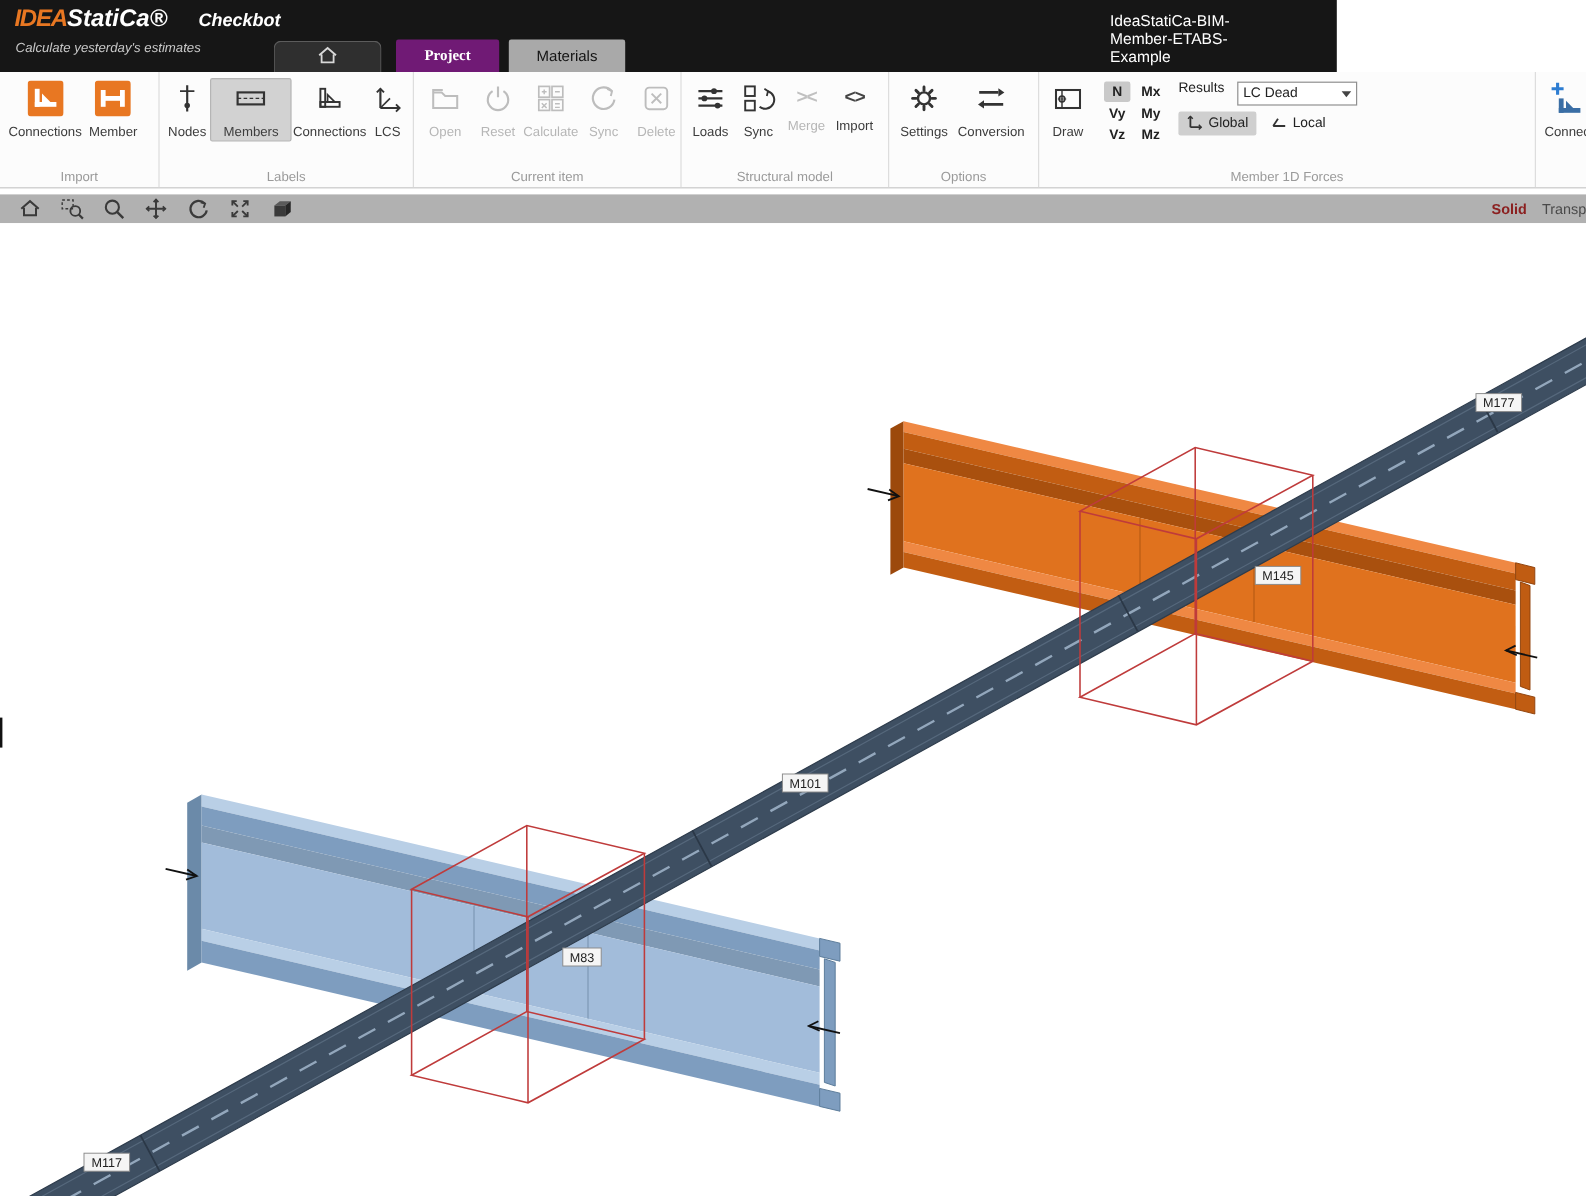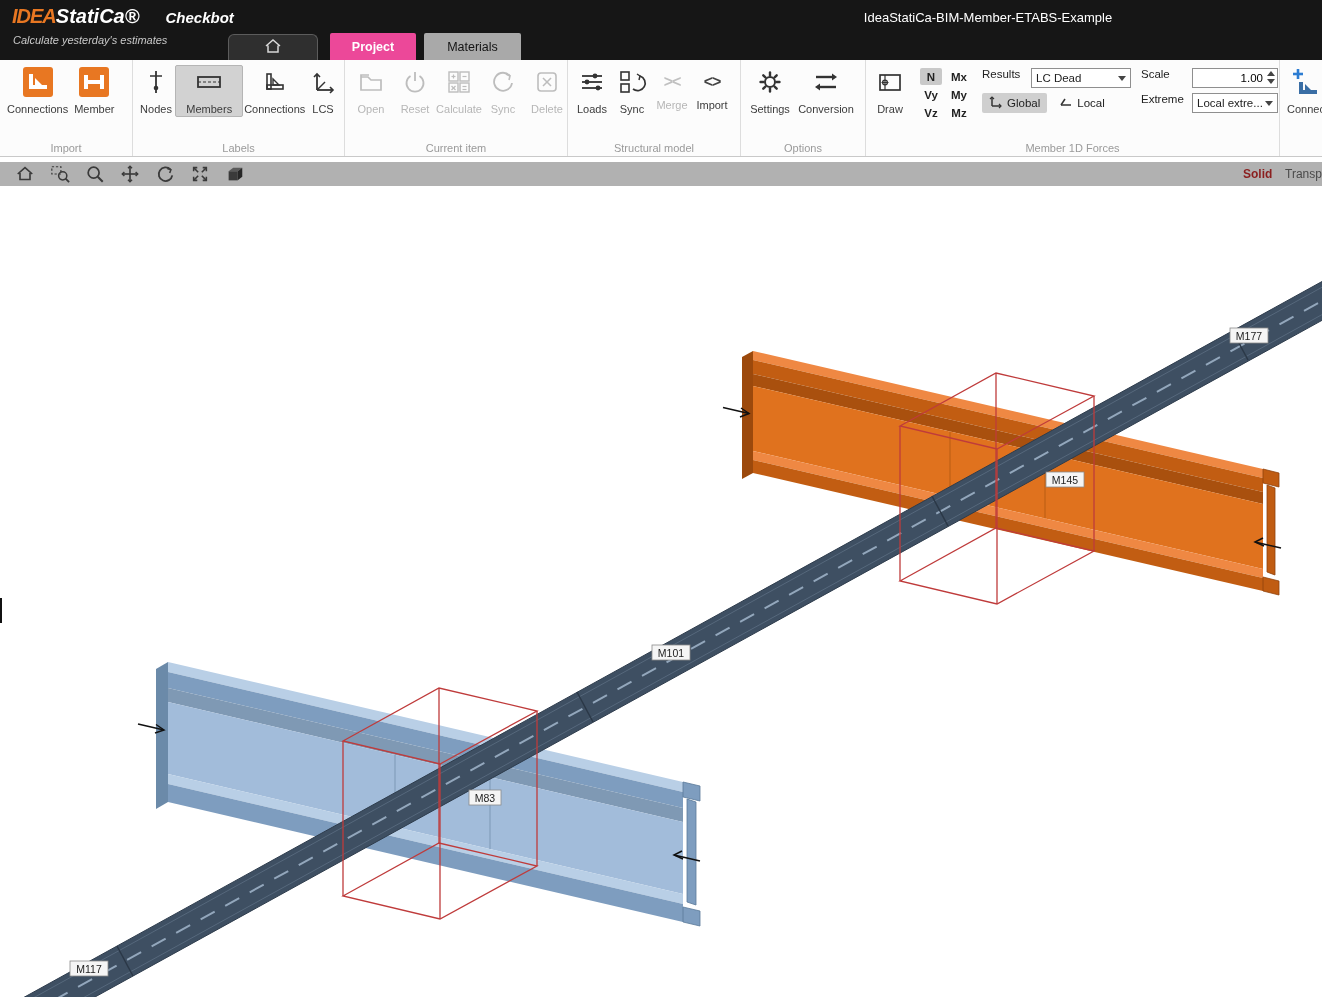--- a/index.html
+++ b/index.html
@@ -1,30 +1,30 @@
 <!DOCTYPE html>
 <html><head>
 <meta charset="utf-8">
 <style>
   * { box-sizing: border-box; margin: 0; padding: 0; }
   html,body { width:1322px; height:997px; overflow:hidden; }
   body { font-family:"Liberation Sans", sans-serif; background:#fff; position:relative; cursor:default; }
 
   
-  .titlebar { position:absolute; left:0; top:0; width:1322px; height:60px; background:#161616; }
+  .titlebar { position:absolute; left:0; top:0; width:1114px; height:60px; background:#161616; }
   .brand { position:absolute; left:12px; top:5px; font-style:italic; font-weight:bold; white-space:nowrap; }
   .brand .idea { color:#E87722; font-size:20px; letter-spacing:-1px; }
   .brand .statica { color:#fff; font-size:20px; }
   .brand .appname { color:#fff; font-size:15px; margin-left:26px; }
   .tagline { position:absolute; left:13px; top:34px; color:#c9c9c9; font-size:11px; font-style:italic; }
   .doc-title { position:absolute; left:988px; top:10px; transform:translateX(-50%); color:#ffffff; font-size:13px; }
 
   .tab { position:absolute; bottom:0; height:26px; display:flex; align-items:center; justify-content:center; font-size:12.5px; }
   .tab-home { left:228px; width:90px; background:#2f2f2f; border:1px solid #5c5c5c; border-bottom:none; border-radius:6px 6px 0 0; }
-  .tab-project { left:330px; width:86px; height:27px; background:#ec4899; color:#fff; font-weight:bold; border-radius:2px 2px 0 0; }
+  .tab-project { left:330px; width:86px; height:27px; background:#701a75; color:#fff; font-weight:bold; border-radius:2px 2px 0 0;font-family:Liberation Serif, serif; }
   .tab-materials { left:424px; width:97px; height:27px; background:#a9a9a9; color:#141414; border-radius:2px 2px 0 0; }
 
   
   .ribbon { position:absolute; left:0; top:60px; width:1322px; height:97px; background:#fcfcfc; border-bottom:1px solid #c9c9c9; display:flex; }
   .rgroup { position:relative; border-right:1px solid #ddd; padding:5px 4px 16px 4px; flex:0 0 auto; }
   .rgroup-label { position:absolute; bottom:2px; left:0; width:100%; text-align:center; font-size:11px; color:#9a9a9a; }
   .rrow { display:flex; align-items:flex-start; }
   .rbtn { display:flex; flex-direction:column; align-items:center; min-width:44px; padding:2px 3px; border-radius:2px; }
   .rbtn .lbl { font-size:11px; color:#3c3c3c; margin-top:2px; white-space:nowrap; }
   .rbtn.selected { background:#d2d2d2; border:1px solid #b5b5b5; padding:1px 12px; }
@@ -347,39 +347,20 @@
               <svg width="14" height="14" viewBox="0 0 14 14">
                   <line x1="2" y1="10" x2="12" y2="10" stroke="#333" stroke-width="1.5"></line>
                   <line x1="2" y1="10" x2="6" y2="4" stroke="#333" stroke-width="1.5"></line>
                 </svg>
             </span>
             <span>Local</span>
           </div>
         </div>
       </div>
 
-      <div class="fcol">
-        <div class="frow">
-          <span class="flabel w46">Scale</span>
-          <div class="fspin">
-            <span>1.00</span>
-            <span class="spin-btns">
-                <span class="spin-up"></span>
-                <span class="spin-down"></span>
-              </span>
-          </div>
-        </div>
-        <div class="frow">
-          <span class="flabel w46">Extreme</span>
-          <div class="fselect w86">
-            <span>Local extre...</span>
-            <span class="sel-arrow"></span>
-          </div>
-        </div>
-      </div>
     </div>
     <div class="rgroup-label">Member 1D Forces</div>
   </div>
 
   <div class="rgroup rgroup-partial">
     <div class="rbtn">
       <span>
         <svg width="30" height="30" viewBox="0 0 30 30">
             <line x1="7" y1="2" x2="7" y2="12" stroke="#2d7dd2" stroke-width="2.6"></line>
             <line x1="2" y1="7" x2="12" y2="7" stroke="#2d7dd2" stroke-width="2.6"></line>

